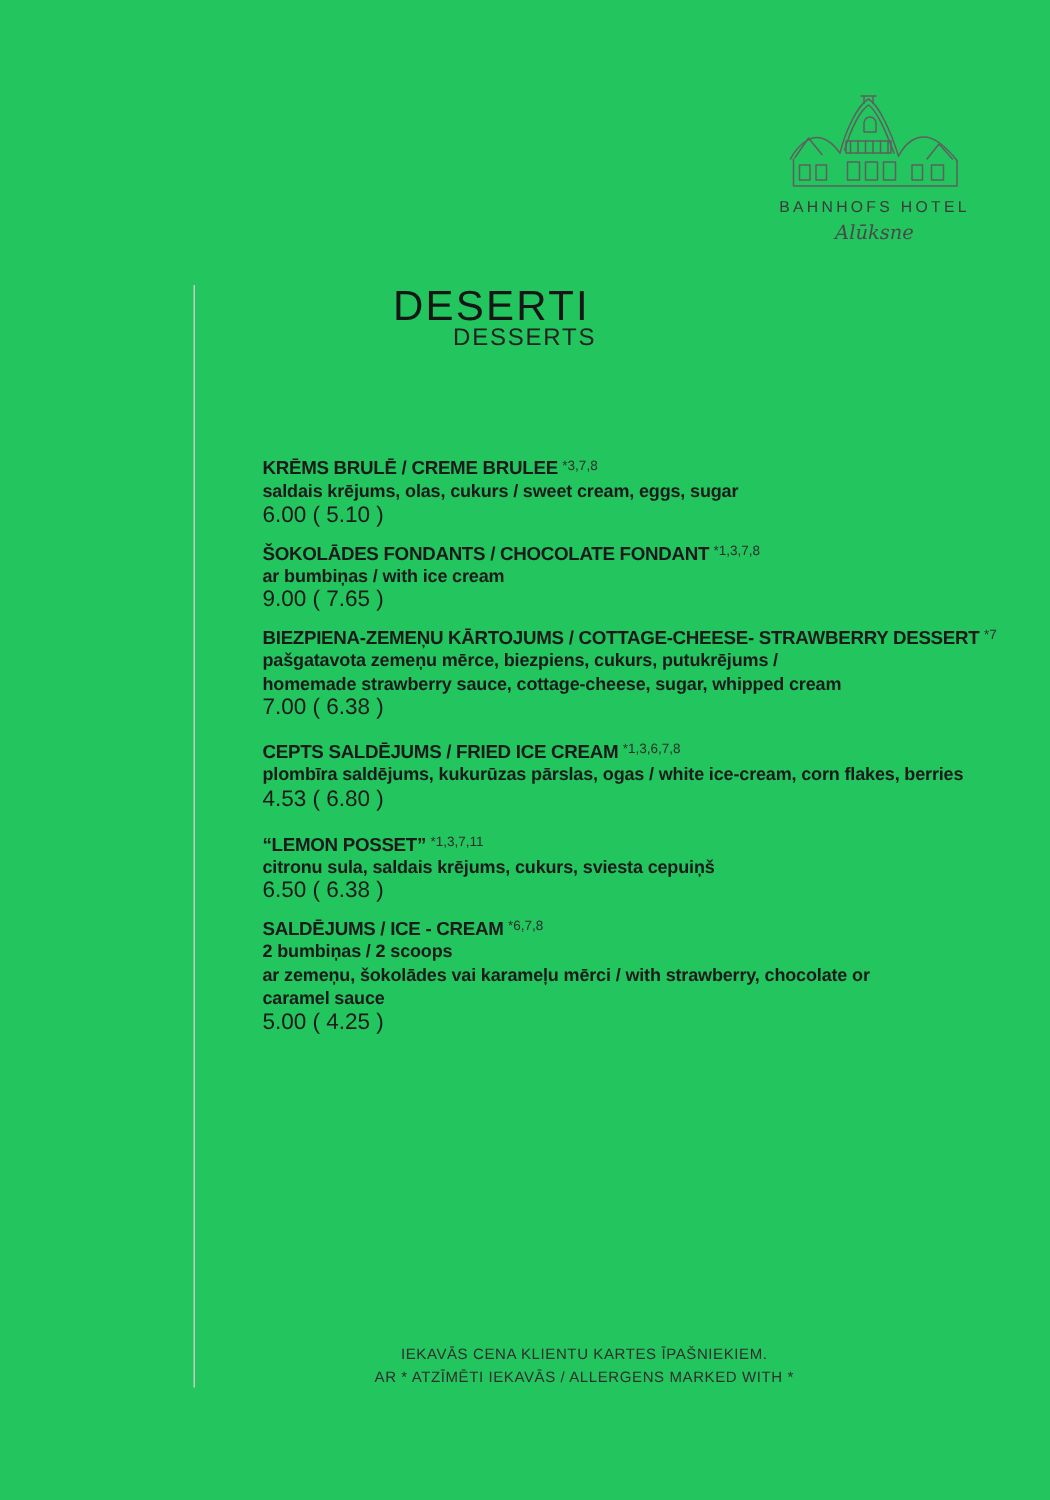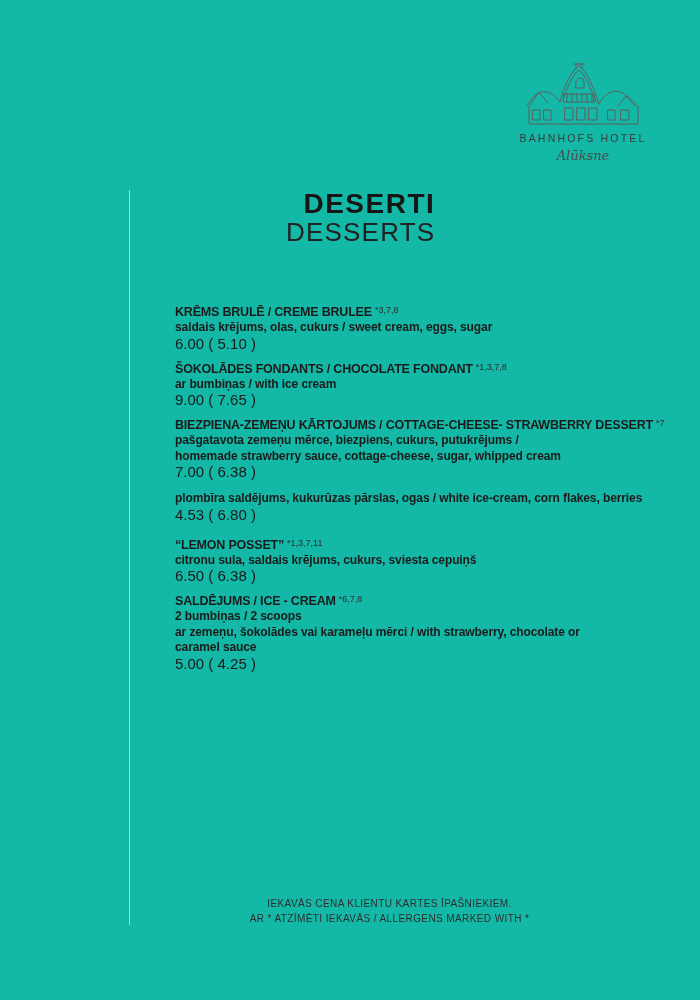--- a/index.html
+++ b/index.html
@@ -1,21 +1,21 @@
 <!DOCTYPE html>
 <html><head>
 <meta charset="utf-8">
 <style>
   * { margin: 0; padding: 0; box-sizing: border-box; }
   html, body { background: #ffffff; }
   .page {
     position: relative;
     width: 700px;
     height: 1000px;
-    background: #14b8a6;
+    background: #22c55e;
     overflow: hidden;
     font-family: "Liberation Sans", sans-serif;
     color: #1b1b1b;
   }
 
   
   .vline {
     position: absolute;
     left: 129px;
     top: 190px;
@@ -52,29 +52,28 @@
 
   
   .title-block {
     position: absolute;
     left: 262px;
     top: 188px;
     color: #161616;
   }
   .title-main {
     font-size: 28px;
-    font-weight: 700;
+    font-weight: 400;
     letter-spacing: 1.5px;
-    text-align: right;
   }
   .title-sub {
-    font-size: 26px;
+    font-size: 16px;
     font-weight: 300;
     letter-spacing: 1.2px;
-    margin-left: 24px;
+    margin-left: 40px;
     margin-top: -3px;
     color: #222;
   }
 
   
   .menu {
     position: absolute;
     left: 175px;
     top: 302px;
     width: 522px;
@@ -187,20 +186,21 @@
     </div>
 
     <div class="menu-item">
       <div class="item-title"><span>BIEZPIENA-ZEMEŅU KĀRTOJUMS / COTTAGE-CHEESE- STRAWBERRY DESSERT</span><sup class="allergens">*7</sup></div>
       <div class="item-desc">pašgatavota zemeņu mērce, biezpiens, cukurs, putukrējums /</div>
       <div class="item-desc">homemade strawberry sauce, cottage-cheese, sugar, whipped cream</div>
       <div class="item-price">7.00 ( 6.38 )</div>
     </div>
 
     <div class="menu-item" style="margin-top:11px">
+      <div class="item-title"><span>CEPTS SALDĒJUMS  / FRIED ICE CREAM</span><sup class="allergens">*1,3,6,7,8</sup></div>
       <div class="item-desc">plombīra saldējums, kukurūzas pārslas, ogas / white ice-cream, corn flakes, berries</div>
       <div class="item-price">4.53 ( 6.80 )</div>
     </div>
 
     <div class="menu-item" style="margin-top:12px">
       <div class="item-title"><span>“LEMON POSSET”</span><sup class="allergens">*1,3,7,11</sup></div>
       <div class="item-desc">citronu sula, saldais krējums, cukurs, sviesta cepuiņš</div>
       <div class="item-price">6.50 ( 6.38 )</div>
     </div>
 

